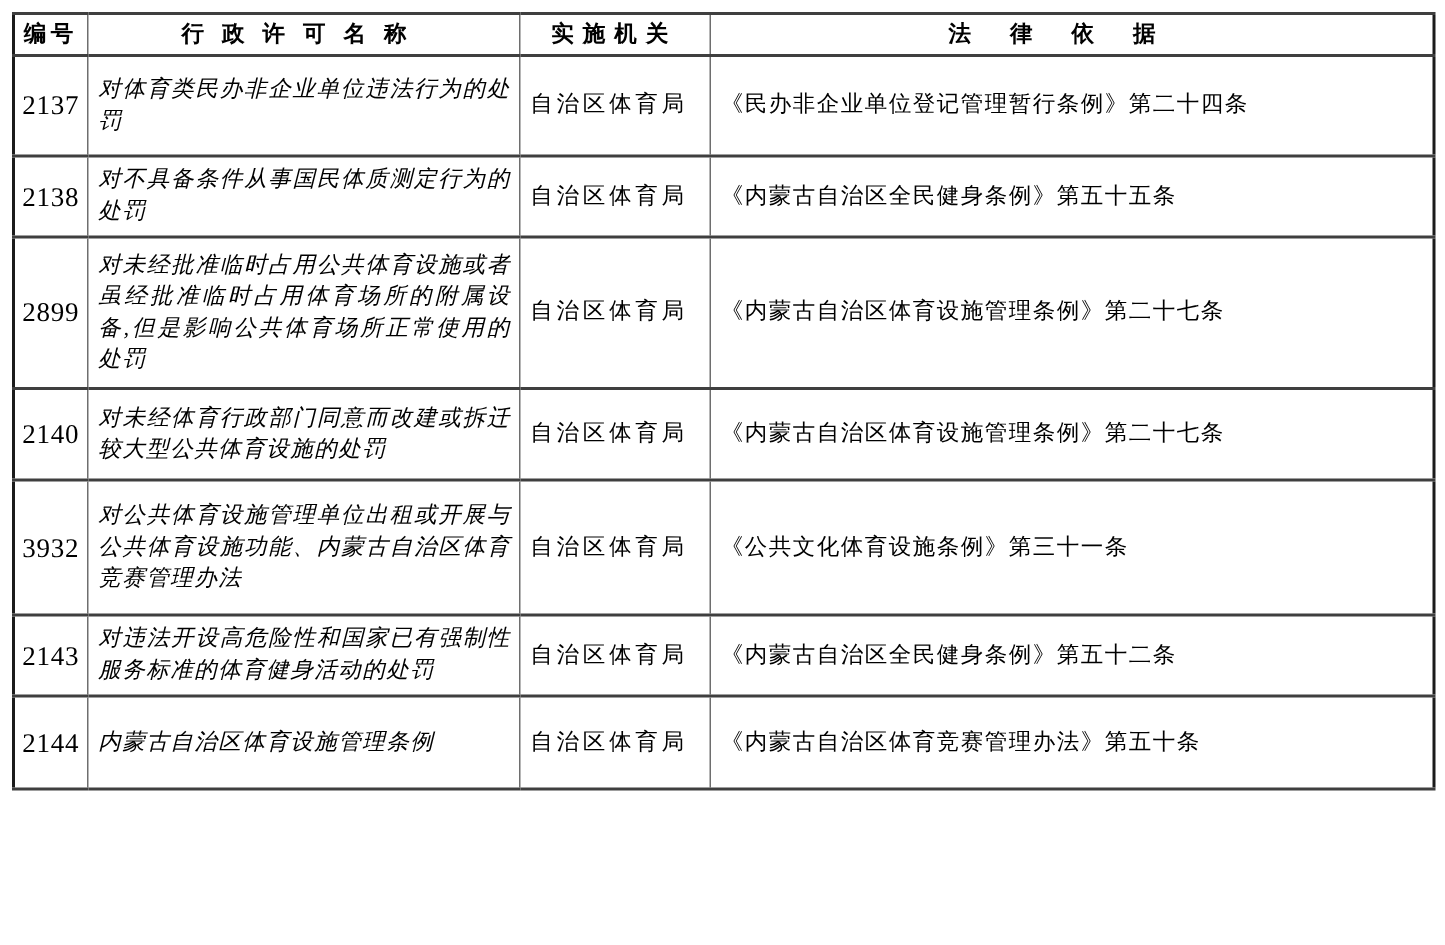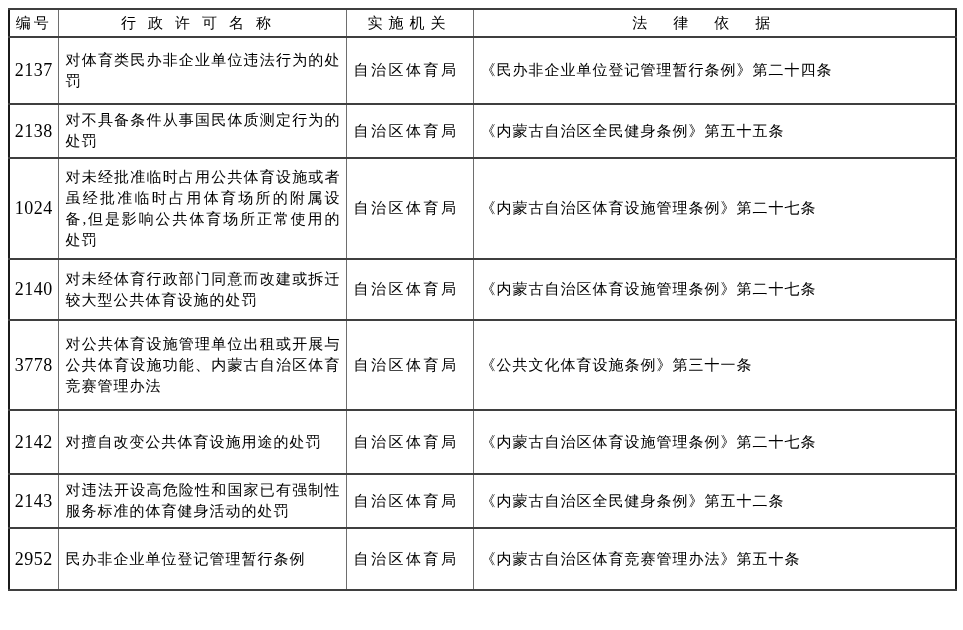--- a/index.html
+++ b/index.html
@@ -36,21 +36,21 @@
   }
   
   col.c-id     { width: 49px; }
   col.c-name   { width: 288px; }
   col.c-agency { width: 127px; }
   col.c-legal  { width: 483px; }
 
   
   tr.head-row { height: 28px; }
   .permit-table th {
-    font-weight: normal;
+    font-weight: bold;
     text-align: center;
     padding: 2px 0;
     white-space: nowrap;
   }
   .hsp-id     { letter-spacing: 3px;  padding-left: 3px; }
   .hsp-name   { letter-spacing: 12px; padding-left: 12px; }
   .hsp-agency { letter-spacing: 6px;  padding-left: 6px; margin-top: 19px; }
   .hsp-legal  { letter-spacing: 26px; padding-left: 26px; }
 
   
@@ -66,20 +66,21 @@
   td.col-id {
     text-align: center;
     font-size: 18px;
     letter-spacing: 0.5px;
   }
   td.col-name {
     padding: 5px 5px 5px 7px;
     text-align: justify;
     text-align-last: left;
     letter-spacing: 1px;
+    font-style: italic;
   }
   td.col-agency {
     padding-left: 7px;
     letter-spacing: 2.5px;
     white-space: nowrap;
   }
   td.col-legal {
     padding-left: 7px;
     letter-spacing: 1px;
   }
@@ -110,50 +111,44 @@
         <td class="col-agency">自治区体育局</td>
         <td class="col-legal">《民办非企业单位登记管理暂行条例》第二十四条</td>
       </tr>
       <tr class="r2">
         <td class="col-id">2138</td>
         <td class="col-name">对不具备条件从事国民体质测定行为的处罚</td>
         <td class="col-agency">自治区体育局</td>
         <td class="col-legal">《内蒙古自治区全民健身条例》第五十五条</td>
       </tr>
       <tr class="r3">
-        <td class="col-id">1024</td>
+        <td class="col-id">2899</td>
         <td class="col-name">对未经批准临时占用公共体育设施或者虽经批准临时占用体育场所的附属设备,但是影响公共体育场所正常使用的处罚</td>
         <td class="col-agency">自治区体育局</td>
         <td class="col-legal">《内蒙古自治区体育设施管理条例》第二十七条</td>
       </tr>
       <tr class="r4">
         <td class="col-id">2140</td>
         <td class="col-name">对未经体育行政部门同意而改建或拆迁较大型公共体育设施的处罚</td>
         <td class="col-agency">自治区体育局</td>
         <td class="col-legal">《内蒙古自治区体育设施管理条例》第二十七条</td>
       </tr>
       <tr class="r5">
-        <td class="col-id">3778</td>
+        <td class="col-id">3932</td>
         <td class="col-name">对公共体育设施管理单位出租或开展与公共体育设施功能、内蒙古自治区体育竞赛管理办法</td>
         <td class="col-agency">自治区体育局</td>
         <td class="col-legal">《公共文化体育设施条例》第三十一条</td>
-      </tr>
-      <tr class="r6">
-        <td class="col-id">2142</td>
-        <td class="col-name">对擅自改变公共体育设施用途的处罚</td>
-        <td class="col-agency">自治区体育局</td>
-        <td class="col-legal">《内蒙古自治区体育设施管理条例》第二十七条</td>
       </tr>
       <tr class="r7">
         <td class="col-id">2143</td>
         <td class="col-name">对违法开设高危险性和国家已有强制性服务标准的体育健身活动的处罚</td>
         <td class="col-agency">自治区体育局</td>
         <td class="col-legal">《内蒙古自治区全民健身条例》第五十二条</td>
       </tr>
       <tr class="r8">
-        <td class="col-id">2952</td>
-        <td class="col-name">民办非企业单位登记管理暂行条例</td>
+        <td class="col-id">2144</td>
+        <td class="col-name">内蒙古自治区体育设施管理条例</td>
         <td class="col-agency">自治区体育局</td>
         <td class="col-legal">《内蒙古自治区体育竞赛管理办法》第五十条</td>
       </tr>
     </tbody>
   </table>
 </div>
 
 </body></html>

